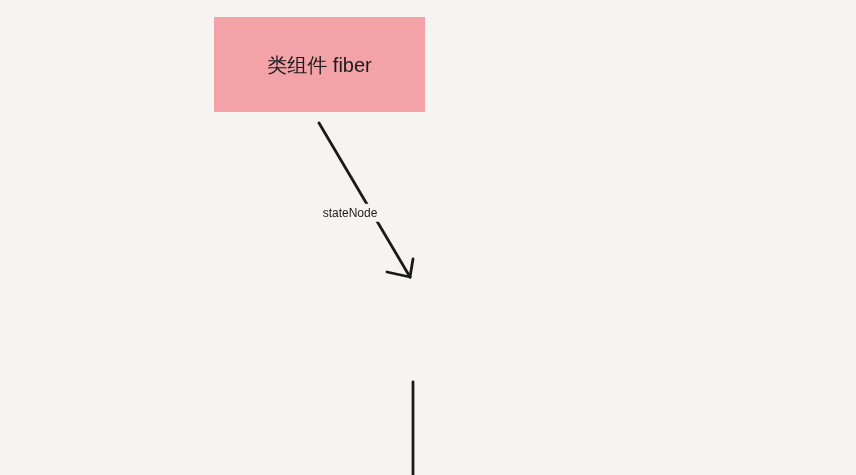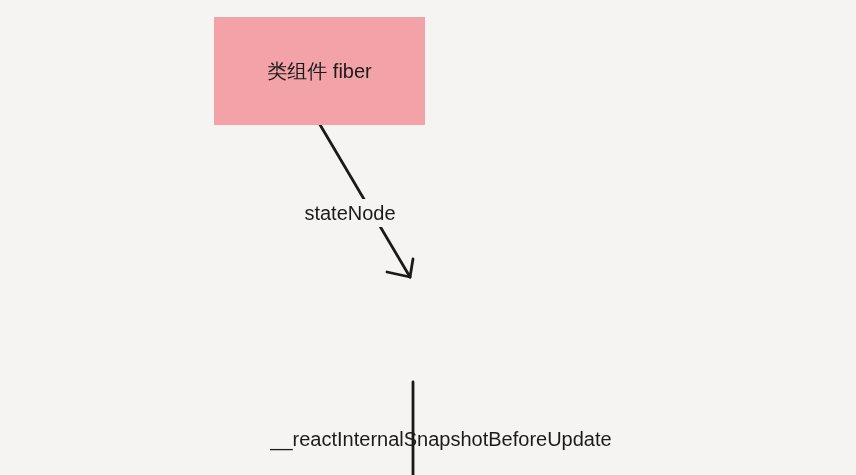--- a/index.html
+++ b/index.html
@@ -28,34 +28,34 @@
     align-items: center;
     justify-content: center;
     font-size: 20px;
     line-height: 1.2;
     white-space: nowrap;
   }
   .node-fiber {
     left: 214px;
     top: 17px;
     width: 211px;
-    height: 108px;
+    height: 95px;
     background: #f3a2a7;
   }
   .node-instance {
     left: 310px;
     top: 277px;
     width: 213px;
     height: 105px;
     background: #b4e878;
   }
   .edge-label {
     position: absolute;
     transform: translate(-50%, -50%);
-    font-size: 20px;
+    font-size: 12px;
     line-height: 1.2;
     white-space: nowrap;
   }
   .label-statenode {
     left: 350px;
     top: 213px;
     background: #f5f4f2; 
     padding: 2px 4px;
   }
   .label-snapshot {
@@ -86,17 +86,14 @@
 
   <div class="node node-fiber">
     <span>类组件 fiber</span>
   </div>
 
 
   <div class="edge-label label-statenode">
     <span>stateNode</span>
   </div>
 
-  <div class="edge-label label-snapshot">
-    <span>__reactInternalSnapshotBeforeUpdate</span>
-  </div>
 
 </div>
 
 </body></html>

